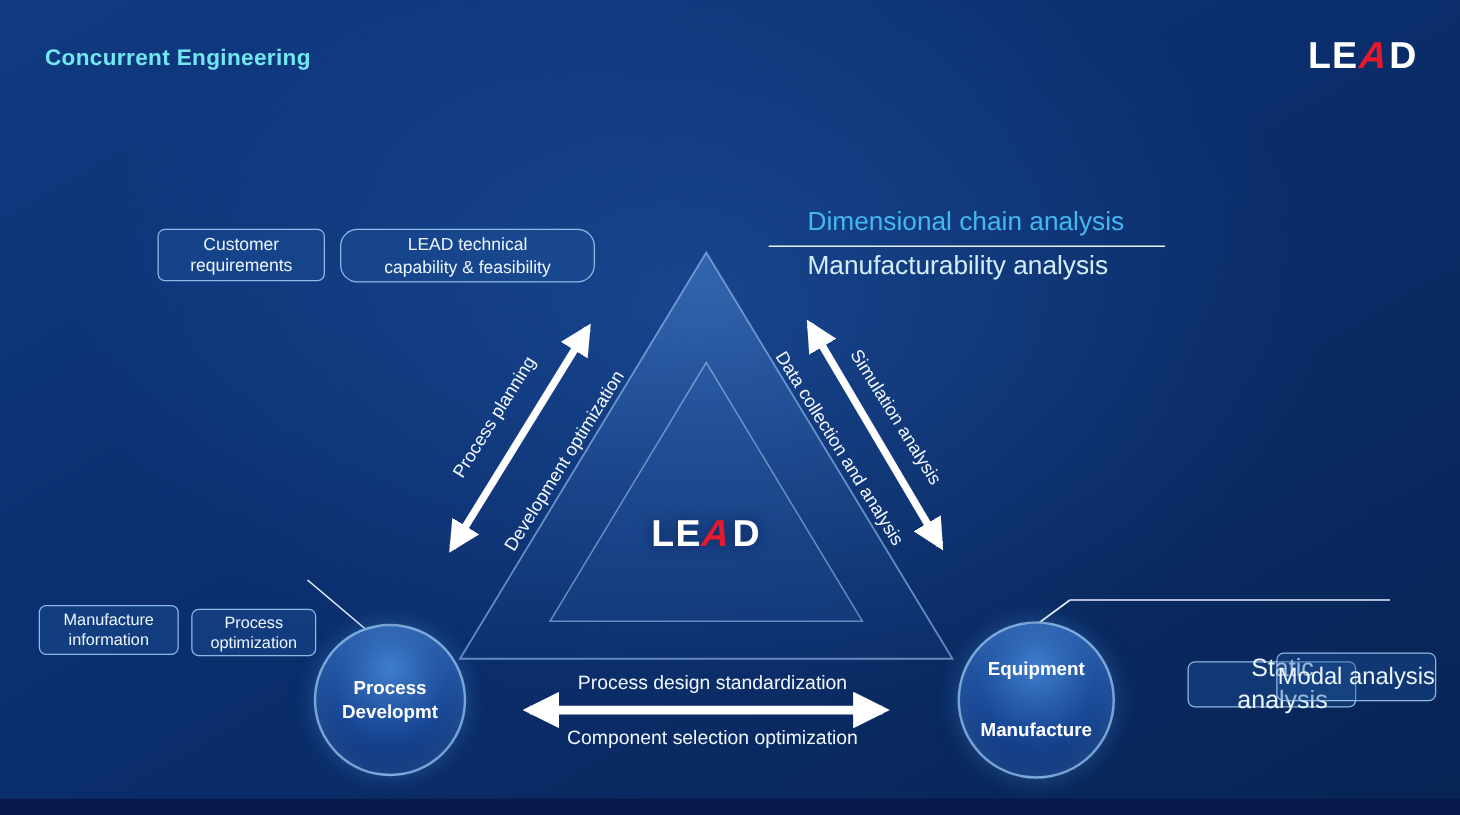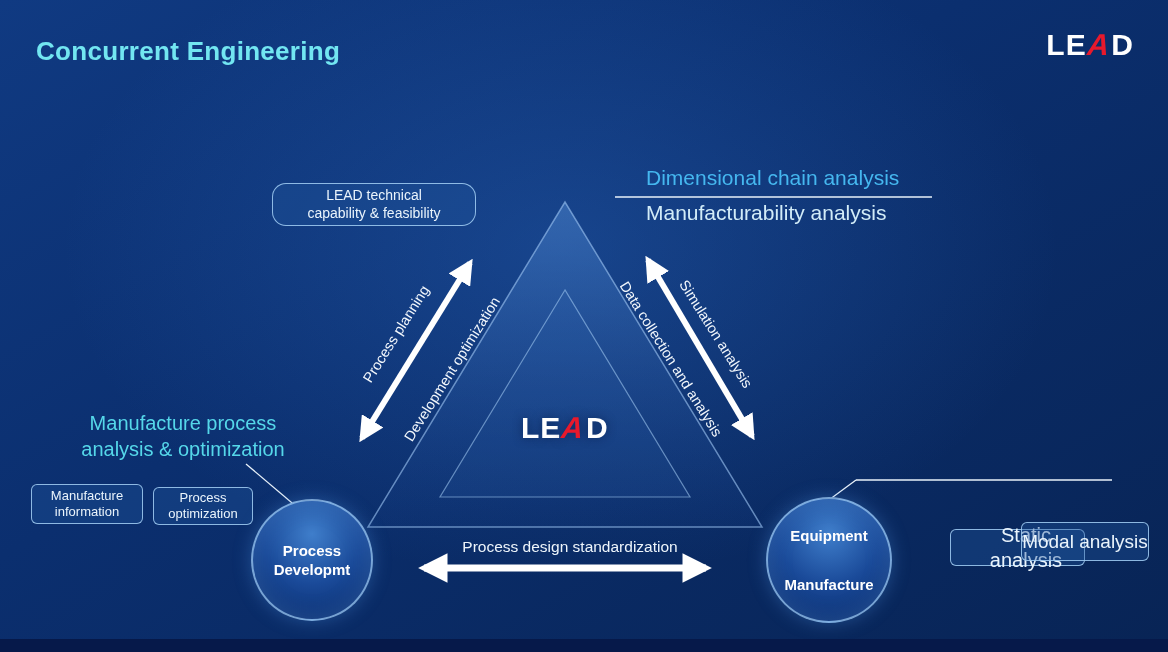--- a/index.html
+++ b/index.html
@@ -9,21 +9,21 @@
     background:linear-gradient(150deg,#103a82 0%,#0b2f6f 42%,#082455 100%);
   }
   .slide::before{
     content:"";position:absolute;inset:0;
     background:radial-gradient(ellipse at 48% 38%, rgba(50,115,205,0.32) 0%, rgba(50,115,205,0) 58%);
     pointer-events:none;
   }
   .overlay{position:absolute;left:0;top:0;pointer-events:none;}
   .title{
     position:absolute;left:36px;top:36px;margin:0;
-    font-size:26px;font-weight:bold;color:#72e6f1;letter-spacing:.3px;
+    font-size:18px;font-weight:bold;color:#72e6f1;letter-spacing:.3px;
   }
   .logo{position:absolute;color:#fff;font-weight:800;letter-spacing:1px;white-space:nowrap;}
   .logo .logo-a{color:#e8192c;display:inline-block;transform:skewX(-16deg);margin:0 1px;}
   .top-logo{right:34px;top:28px;font-size:30px;}
   .center-logo{left:521px;top:411px;font-size:30px;text-shadow:0 0 10px rgba(0,20,60,.6);}
   .node{
     position:absolute;border-radius:50%;
     display:flex;flex-direction:column;align-items:center;justify-content:center;
     text-align:center;color:#fff;font-weight:bold;font-size:15px;line-height:1.3;
     background:radial-gradient(circle at 50% 28%, #3f7ecb 0%, #1a4a99 48%, #0d3377 80%, #0b2d6b 100%);
@@ -116,39 +116,40 @@
 
   <div class="node node-process">
     <span>Process</span>
     <span>Developmt</span>
   </div>
   <div class="node node-equipment">
     <span>Equipment</span>
     <span>Manufacture</span>
   </div>
 
+  <div class="pill pill-customer">
+    <span>Customer</span>
+    <span>requirements</span>
+  </div>
   <div class="pill pill-lead-tech">
     <span>LEAD technical</span>
     <span>capability &amp; feasibility</span>
   </div>
 
   <div class="product-annot dim-chain">Dimensional chain analysis</div>
   <div class="product-annot manu-analysis">Manufacturability analysis</div>
 
   <div class="edge-label lbl-process-planning">Process planning</div>
   <div class="edge-label lbl-dev-opt">Development optimization</div>
   <div class="edge-label lbl-sim">Simulation analysis</div>
   <div class="edge-label lbl-data">Data collection and analysis</div>
 
   <div class="bottom-label upper">Process design standardization</div>
+  <div class="bottom-label lower">Component selection optimization</div>
 
-  <div class="left-annot">
-    <span>Manufacture process</span>
-    <span>analysis &amp; optimization</span>
-  </div>
   <div class="pill pill-manu-info">
     <span>Manufacture</span>
     <span>information</span>
   </div>
   <div class="pill pill-proc-opt">
     <span>Process</span>
     <span>optimization</span>
   </div>
 
   <div class="pill pill-static">

